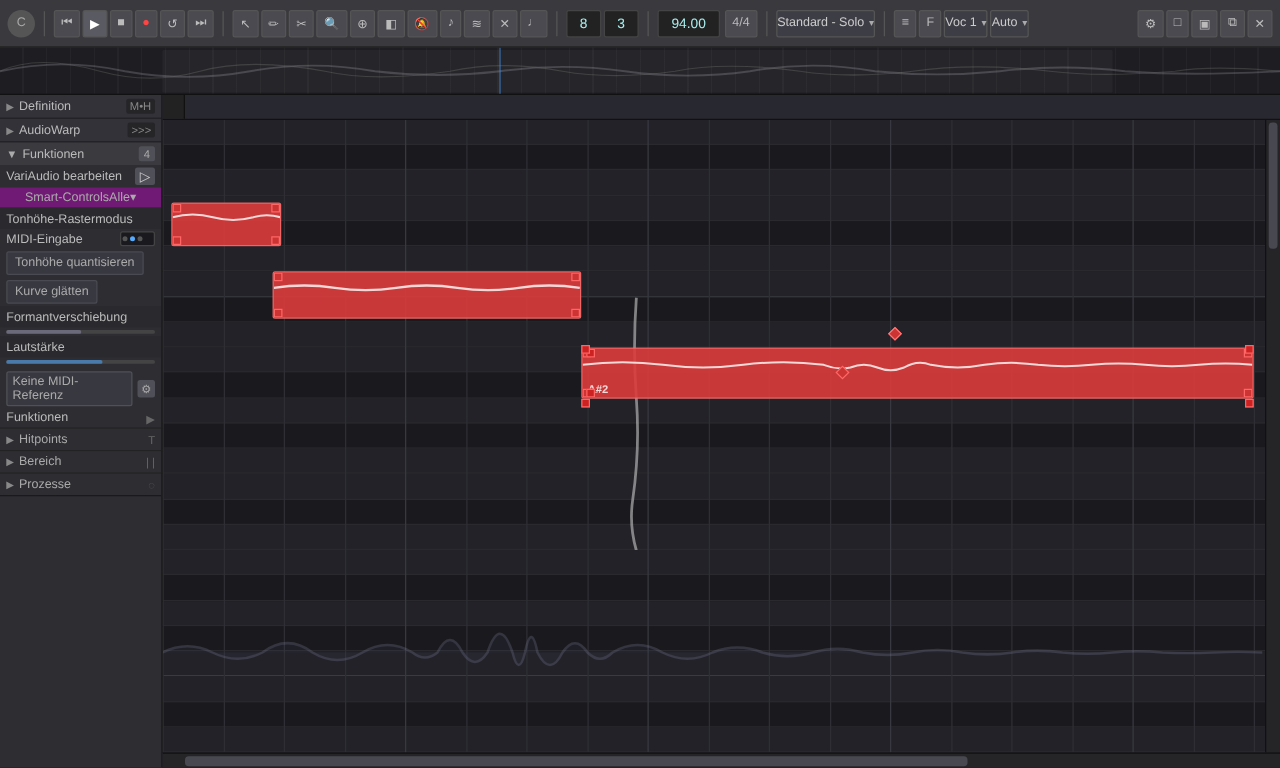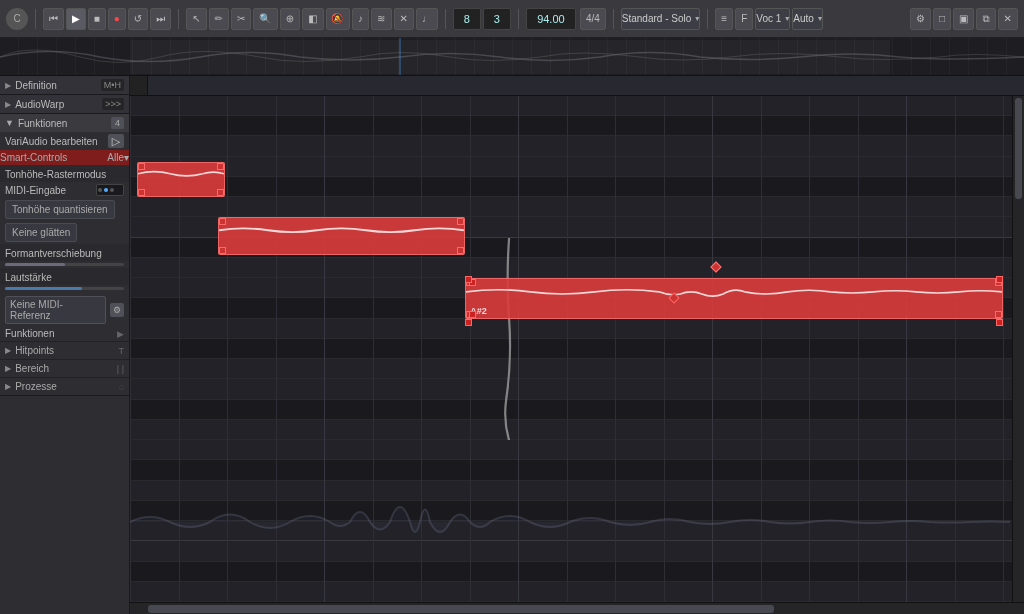--- a/index.html
+++ b/index.html
@@ -117,22 +117,22 @@
     .vaudio-label { font-size: 10px; color: #bbb; flex: 1; }
     .vaudio-edit-btn {
       background: #505058;
       border: none; border-radius: 2px;
       color: #aaa; font-size: 9px;
       padding: 1px 4px; cursor: pointer;
     }
 
     .smart-controls-row {
       display: flex; align-items: center; justify-content: space-between;
-      padding: 2px 0;
-      background: #7f1d1d;
+      padding: 2px 20px;
+      background: #701a75;
       font-size: 10px; color: #aaa;
     }
 
     .section-title {
       padding: 4px 5px 2px;
       font-size: 10px; color: #bbb;
       background: #2a2a2e;
     }
 
     .radio-group { padding: 2px 5px; }
@@ -497,21 +497,21 @@
         <span class="midi-label">MIDI-Eingabe</span>
         <div class="midi-indicator">
           <div class="midi-dot"></div>
           <div class="midi-dot active"></div>
           <div class="midi-dot"></div>
         </div>
       </div>
 
       
       <button class="action-btn">Tonhöhe quantisieren</button>
-      <button class="action-btn">Keine glätten</button>
+      <button class="action-btn">Kurve glätten</button>
 
       
       <div class="section-title">Formantverschiebung</div>
       <div class="slider-row">
         <div class="mini-slider">
           <div class="mini-slider-fill" style="width:50%;background:#6a6a7a;"></div>
         </div>
       </div>
 
       

